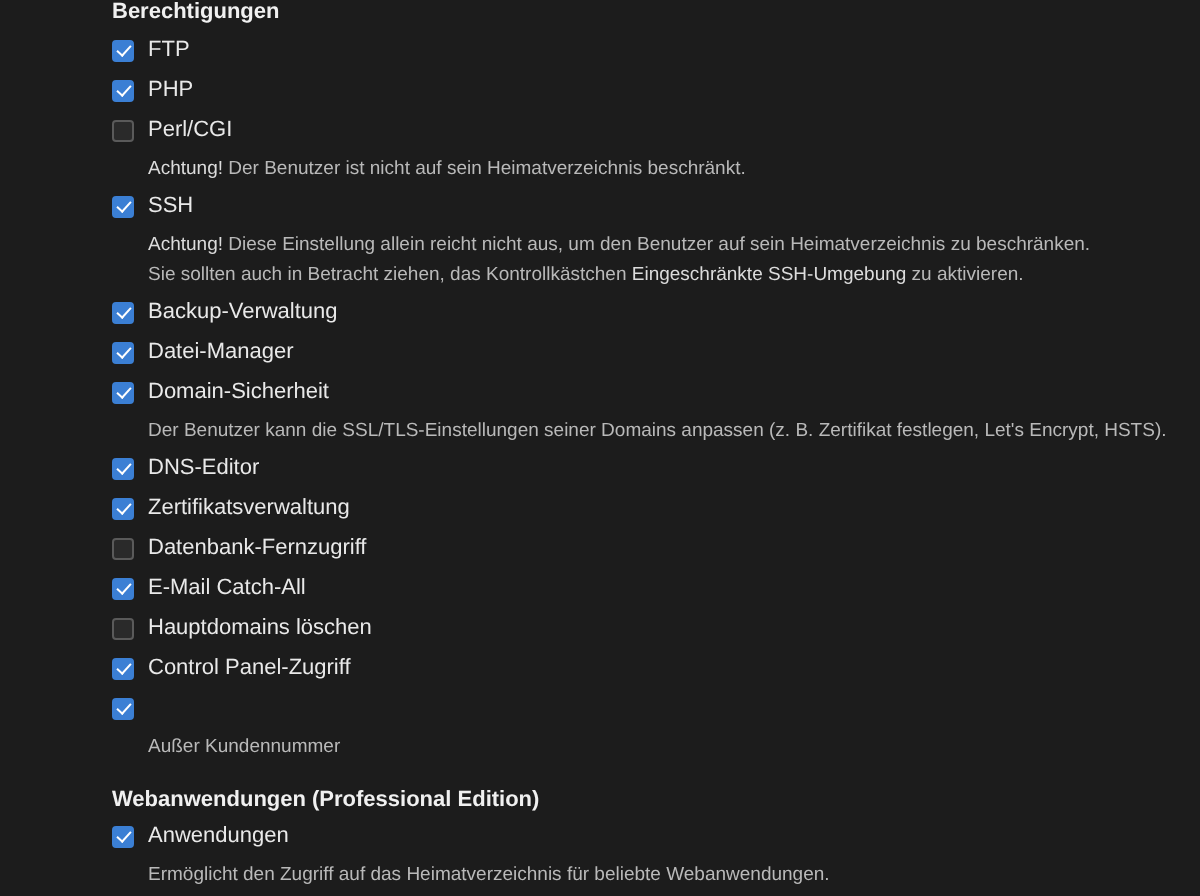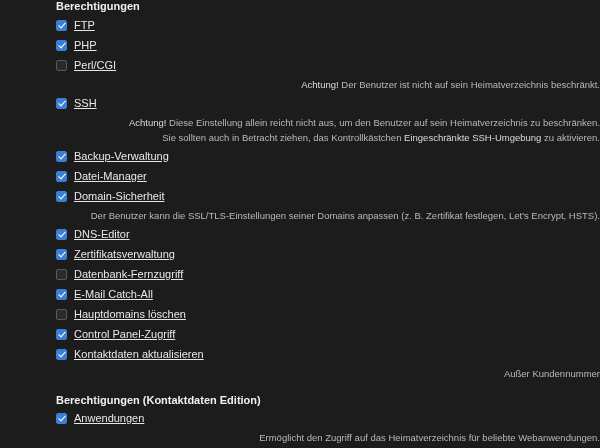--- a/index.html
+++ b/index.html
@@ -36,21 +36,20 @@
   .row {
     padding-left: 56px;
     margin-bottom: 0;
     position: relative;
   }
   .cbline {
     display: flex;
     align-items: flex-start;
     min-height: 19px;
     padding-top: 1px;
-    text-decoration: underline;
   }
   .cb {
     width: 11px;
     height: 11px;
     border-radius: 2px;
     flex: 0 0 auto;
     margin-right: 7px;
     margin-top: 1px;
     box-sizing: border-box;
     position: relative;
@@ -82,21 +81,21 @@
     font-size: 9.5px;
     color: #b9b9b9;
     line-height: 13px;
     padding-left: 18px;
     padding-bottom: 2px;
   }
   .note b {
     color: #dcdcdc;
     font-weight: normal;
   }
-  .row.spaced { margin-bottom: 3px; text-align: right; }
+  .row.spaced { margin-bottom: 3px; }
 </style>
 </head>
 <body>
 
 <div class="page">
   <div id="content">
       <div class="section-title">Berechtigungen</div>
       <div class="row">
         <div class="cbline">
           <span class="cb checked"></span>
@@ -175,25 +174,24 @@
       </div>
       <div class="row">
         <div class="cbline">
           <span class="cb checked"></span>
           <span class="lbl">Control Panel-Zugriff</span>
         </div>
       </div>
       <div class="row spaced">
         <div class="cbline">
           <span class="cb checked"></span>
-          <span class="lbl">Kontaktdaten aktualisieren</span>
         </div>
         <div class="note"><span>Außer Kundennummer</span></div>
       </div>
-      <div class="section-title second">Berechtigungen (Kontaktdaten Edition)</div>
+      <div class="section-title second">Webanwendungen (Professional Edition)</div>
       <div class="row spaced">
         <div class="cbline">
           <span class="cb checked"></span>
           <span class="lbl">Anwendungen</span>
         </div>
         <div class="note"><span>Ermöglicht den Zugriff auf das Heimatverzeichnis für beliebte Webanwendungen.</span></div>
       </div>
     </div>
 </div>
 

